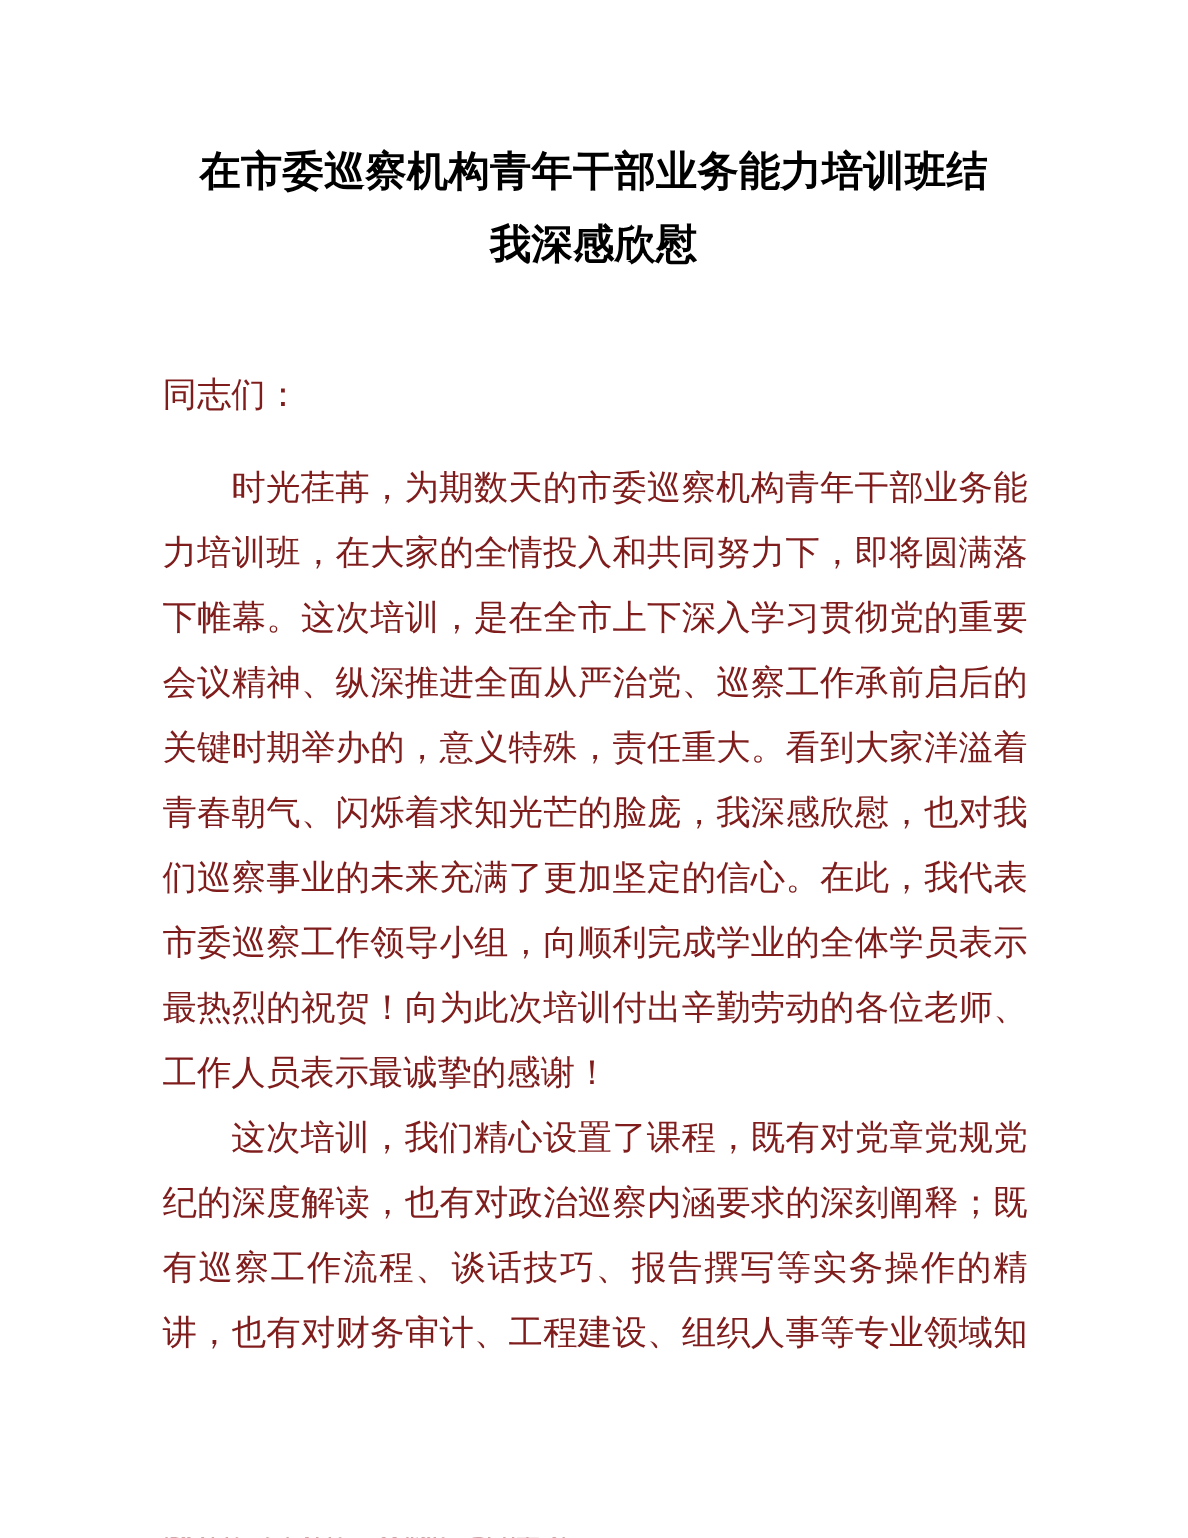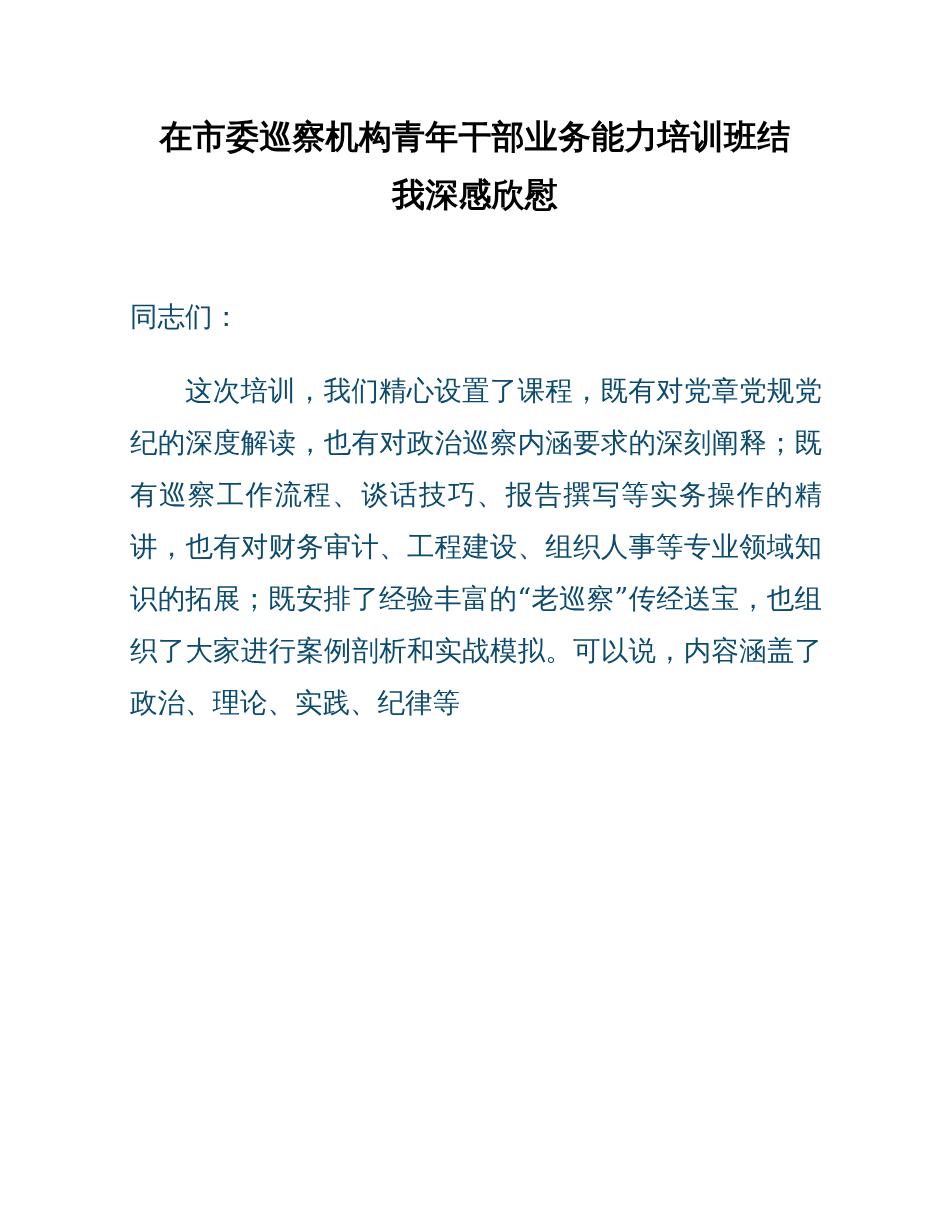--- a/index.html
+++ b/index.html
@@ -48,21 +48,21 @@
   }
 
   .para {
     font-size: 27.5px;
     line-height: 52px;
     text-align: justify;
     text-align-last: left;
     text-justify: inter-character;
     word-break: break-all;
     margin: 0;
-    color: #0c4a6e;
+    color: #7f1d1d;
     font-family: "DejaVu Serif", "Liberation Serif", serif;
     font-weight: 400;
   }
 
   .para.salutation {
     text-indent: 0;
     margin-bottom: 22px;
   }
 
   .para.indent {
@@ -90,20 +90,21 @@
 
   <div class="doc-title">
     <div>在市委巡察机构青年干部业务能力培训班结</div>
     <div>我深感欣慰</div>
   </div>
 
   <div class="doc-body">
 
     <p class="para salutation">同志们：</p>
 
+    <p class="para indent">时光荏苒，为期数天的市委巡察机构青年干部业务能力培训班，在大家的全情投入和共同努力下，即将圆满落下帷幕。这次培训，是在全市上下深入学习贯彻党的重要会议精神、纵深推进全面从严治党、巡察工作承前启后的关键时期举办的，意义特殊，责任重大。看到大家洋溢着青春朝气、闪烁着求知光芒的脸庞，我深感欣慰，也对我们巡察事业的未来充满了更加坚定的信心。在此，我代表市委巡察工作领导小组，向顺利完成学业的全体学员表示最热烈的祝贺！向为此次培训付出辛勤劳动的各位老师、工作人员表示最诚挚的感谢！</p>
 
     <p class="para indent">这次培训，我们精心设置了课程，既有对党章党规党纪的深度解读，也有对政治巡察内涵要求的深刻阐释；既有巡察工作流程、谈话技巧、报告撰写等实务操作的精讲，也有对财务审计、工程建设、组织人事等专业领域知识的拓展；既安排了经验丰富的“老巡察”传经送宝，也组织了大家进行案例剖析和实战模拟。可以说，内容涵盖了政治、理论、实践、纪律等</p>
 
   </div>
 
   <div class="clip-bottom"></div>
 
 </div>
 
 </body></html>

